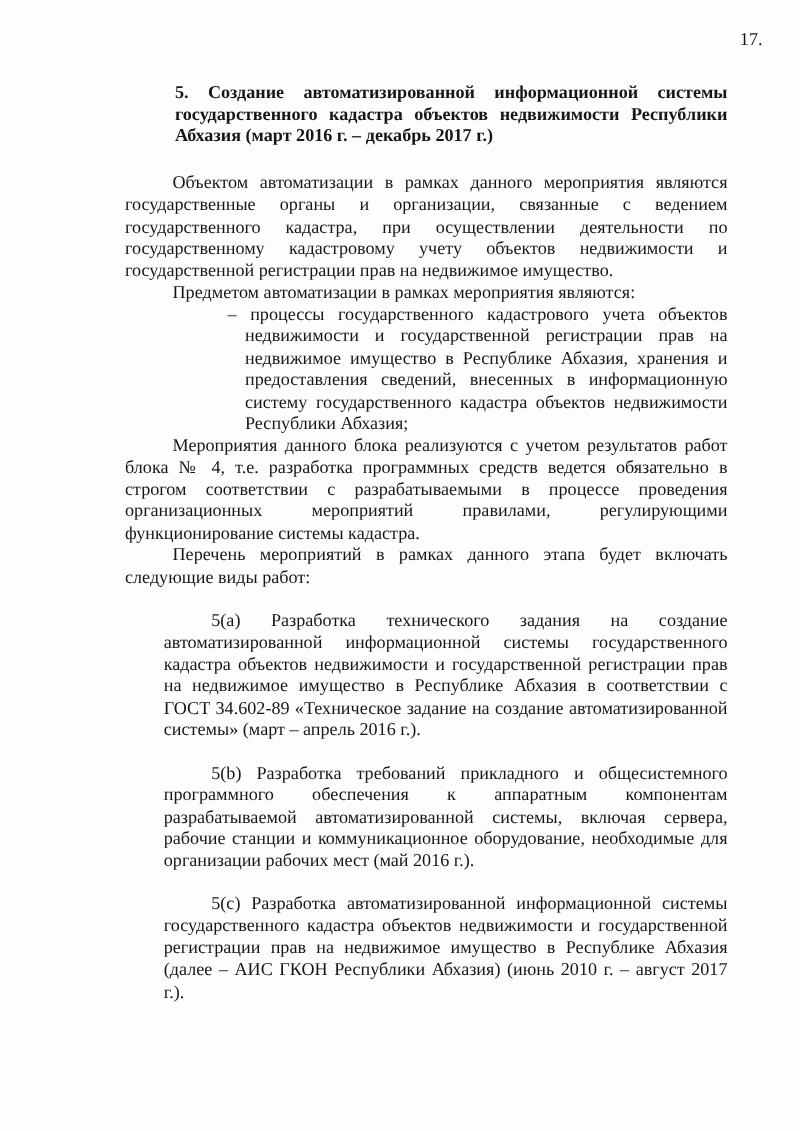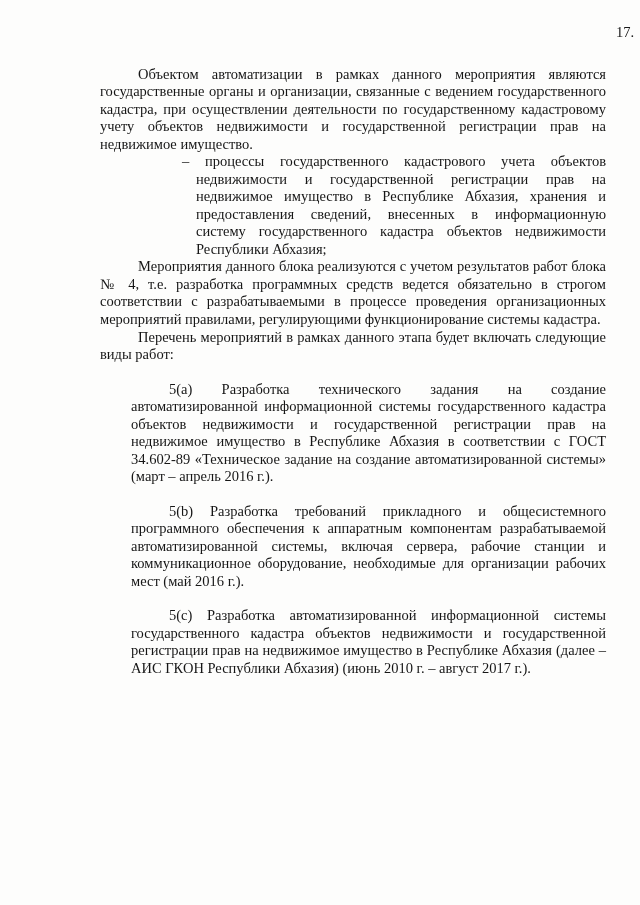--- a/index.html
+++ b/index.html
@@ -10,21 +10,21 @@
   .page {
     position: relative;
     width: 640px;
     height: 905px;
     box-sizing: border-box;
     background: #fdfdfc;
     color: #161616;
     font-family: "Liberation Serif", "DejaVu Serif", serif;
     font-size: 14.5px;
     line-height: 1.21;
-    padding: 24px 34px 20px 100px;
+    padding: 24px 58px 20px 100px;
     overflow: hidden;
   }
   .page-number {
     text-align: right;
     margin: 0 -28px 24px 0;
   }
   .heading {
     font-size: 14.5px;
     font-weight: bold;
     text-align: justify;
@@ -49,23 +49,25 @@
     margin-left: 31px;
   }
 </style>
 </head>
 <body>
 
 <div class="page">
 
   <div class="page-number">17.</div>
 
+  <h1 class="heading">5. Создание автоматизированной информационной системы государственного кадастра объектов недвижимости Республики Абхазия (март 2016 г. – декабрь 2017 г.)</h1>
 
   <p class="para indent">Объектом автоматизации в рамках данного мероприятия являются государственные органы и организации, связанные с ведением государственного кадастра, при осуществлении деятельности по государственному кадастровому учету объектов недвижимости и государственной регистрации прав на недвижимое имущество.</p>
 
+  <p class="para indent">Предметом автоматизации в рамках мероприятия являются:</p>
 
   <p class="bullet">– процессы государственного кадастрового учета объектов недвижимости и государственной регистрации прав на недвижимое имущество в Республике Абхазия, хранения и предоставления сведений, внесенных в информационную систему государственного кадастра объектов недвижимости Республики Абхазия;</p>
 
 
   <p class="para indent">Мероприятия данного блока реализуются с учетом результатов работ блока № 4, т.е. разработка программных средств ведется обязательно в строгом соответствии с разрабатываемыми в процессе проведения организационных мероприятий правилами, регулирующими функционирование системы кадастра.</p>
 
   <p class="para indent">Перечень мероприятий в рамках данного этапа будет включать следующие виды работ:</p>
 
   <p class="para indent spaced">5(a) Разработка технического задания на создание автоматизированной информационной системы государственного кадастра объектов недвижимости и государственной регистрации прав на недвижимое имущество в Республике Абхазия в соответствии с ГОСТ 34.602-89 «Техническое задание на создание автоматизированной системы» (март – апрель 2016 г.).</p>
 

